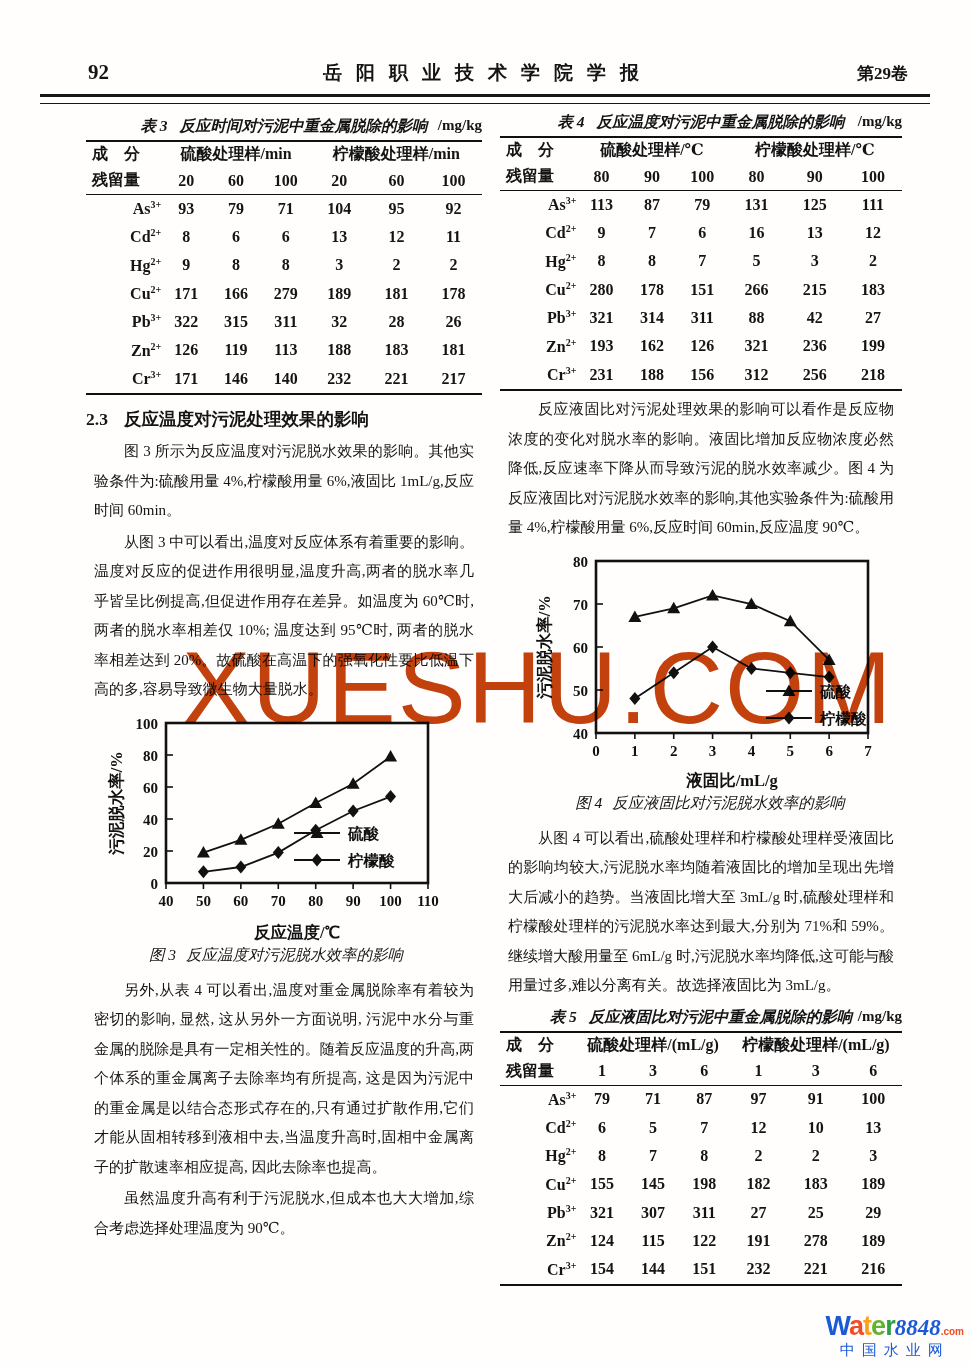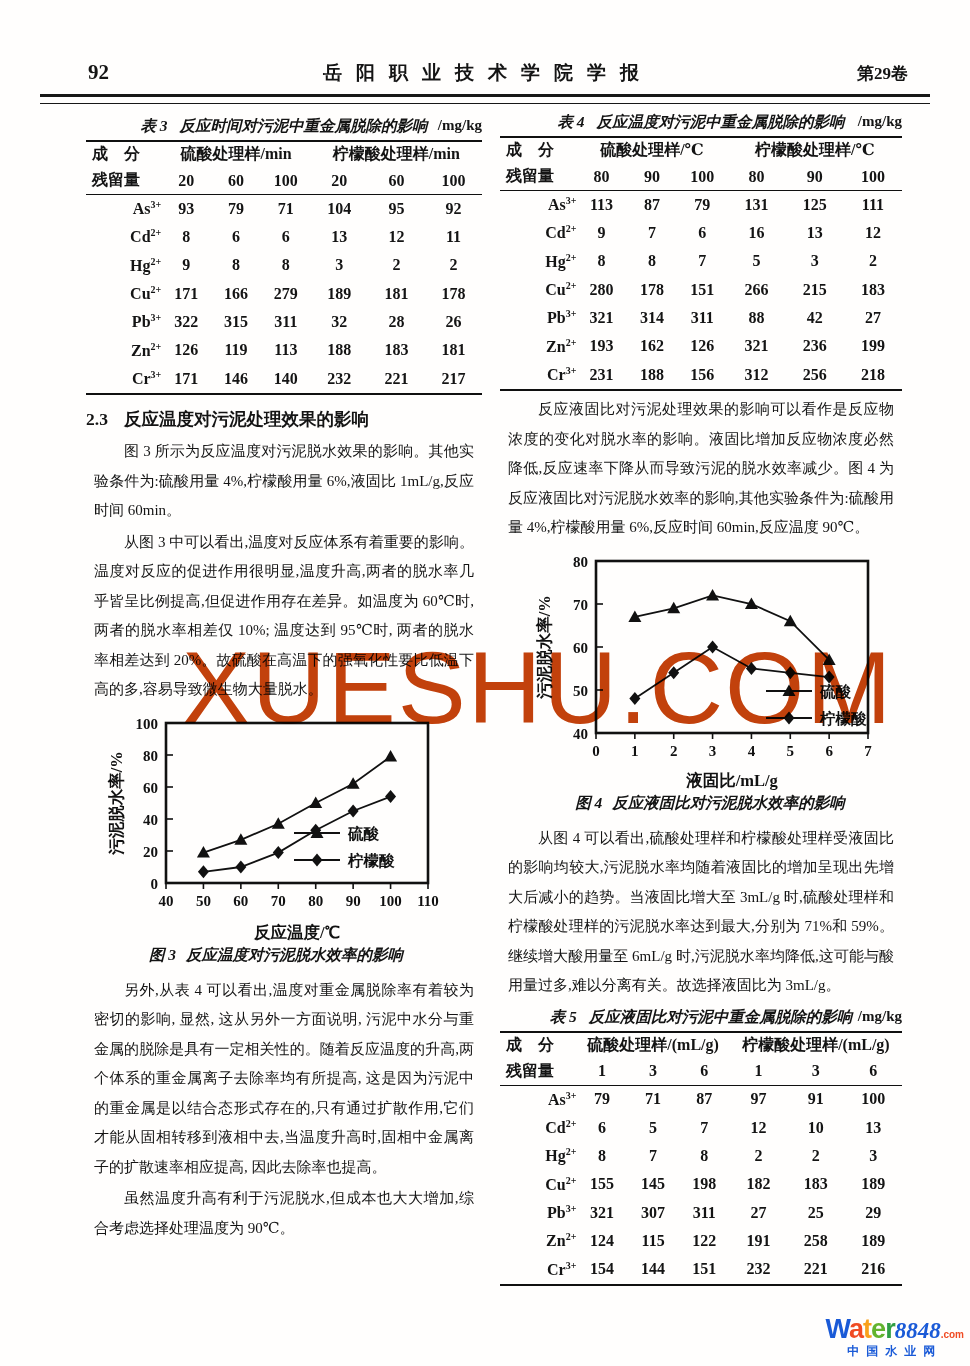--- a/index.html
+++ b/index.html
@@ -34,37 +34,37 @@
   table.dt td.ion{font-family:"Liberation Serif",serif;text-align:right;}
   table.dt td.ion sup{font-size:10px;}
   
   .sec-h{font-weight:700; font-size:17.5px; margin:12px 0 6px; white-space:nowrap;}
   .sec-h .sec-no{margin-right:16px;}
   .para{font-size:15px; line-height:29.5px; text-align:justify; text-indent:2em; margin:0 8px 2px;}
   
   .fig{margin:8px 0 2px 20px;}
   .fig-right{margin-left:34px;}
   .fig svg{display:block;}
-  .fig-cap{text-align:center; font-style:italic; font-weight:700; font-size:15.5px; margin:2px 0 10px;}
+  .fig-cap{text-align:center; font-style:italic; font-weight:400; font-size:15.5px; margin:2px 0 10px;}
   .fig-cap .cap-label{margin-right:10px;}
   svg .tick{font:600 15px "Liberation Serif",serif; fill:#111;}
   svg .axis{font:700 16.5px "Liberation Serif",serif; fill:#111;}
   svg .lgd{font:600 15.5px "Liberation Serif",serif; fill:#111;}
   
   .watermark{position:absolute; left:182px; top:630px; z-index:20;
     font-family:"Liberation Sans","DejaVu Sans",sans-serif; font-size:102px; font-weight:400;
     color:#c2410c; letter-spacing:2px; mix-blend-mode:multiply; pointer-events:none; white-space:nowrap;}
   
   .logo{position:absolute; right:6px; bottom:8px; text-align:center; line-height:1.05;
     font-family:"Liberation Sans","DejaVu Sans",sans-serif;}
   .logo-line1{white-space:nowrap;}
   .logo-word span{font-size:27px; font-weight:700; letter-spacing:-1px;}
   .logo-suffix{font-size:23px; font-weight:700; font-style:italic; font-family:"Liberation Serif",serif;}
   .logo-tld{font-size:10px; font-weight:700; vertical-align:baseline;}
-  .logo-sub{font-size:12px; font-weight:700; letter-spacing:7px; margin-top:2px;}
+  .logo-sub{font-size:15px; font-weight:400; letter-spacing:7px; margin-top:2px;}
 </style>
 </head>
 <body>
 
 <div class="page">
 
   <div class="hdr">
     <span class="pno">92</span>
     <span class="jtitle">岳阳职业技术学院学报</span>
     <span class="vol">第29卷</span>
@@ -454,21 +454,21 @@
               <td>27</td>
               <td>25</td>
               <td>29</td>
             </tr>
             <tr>
               <td class="ion"><span>Zn</span><sup>2+</sup></td>
               <td>124</td>
               <td>115</td>
               <td>122</td>
               <td>191</td>
-              <td>258</td>
+              <td>278</td>
               <td>189</td>
             </tr>
             <tr>
               <td class="ion"><span>Cr</span><sup>3+</sup></td>
               <td>154</td>
               <td>144</td>
               <td>151</td>
               <td>232</td>
               <td>221</td>
               <td>216</td>

